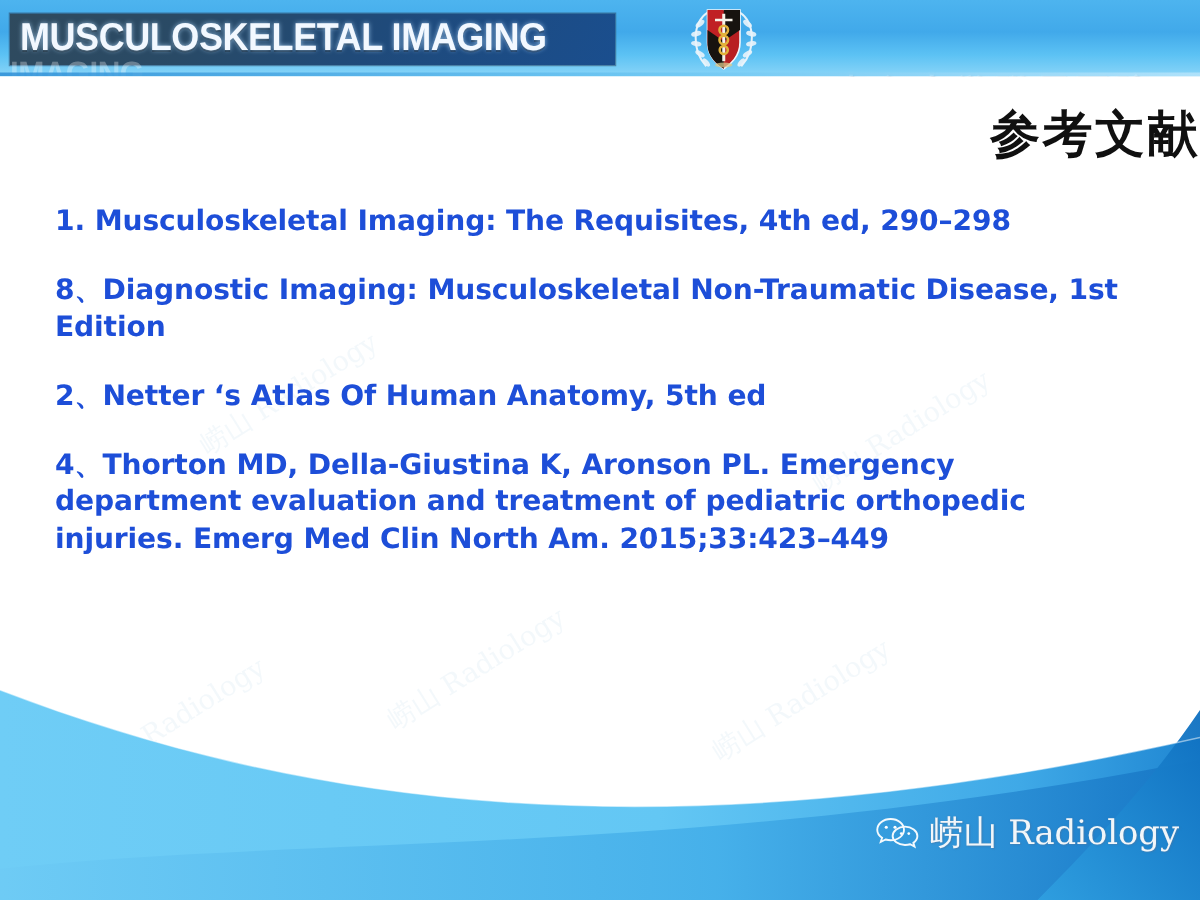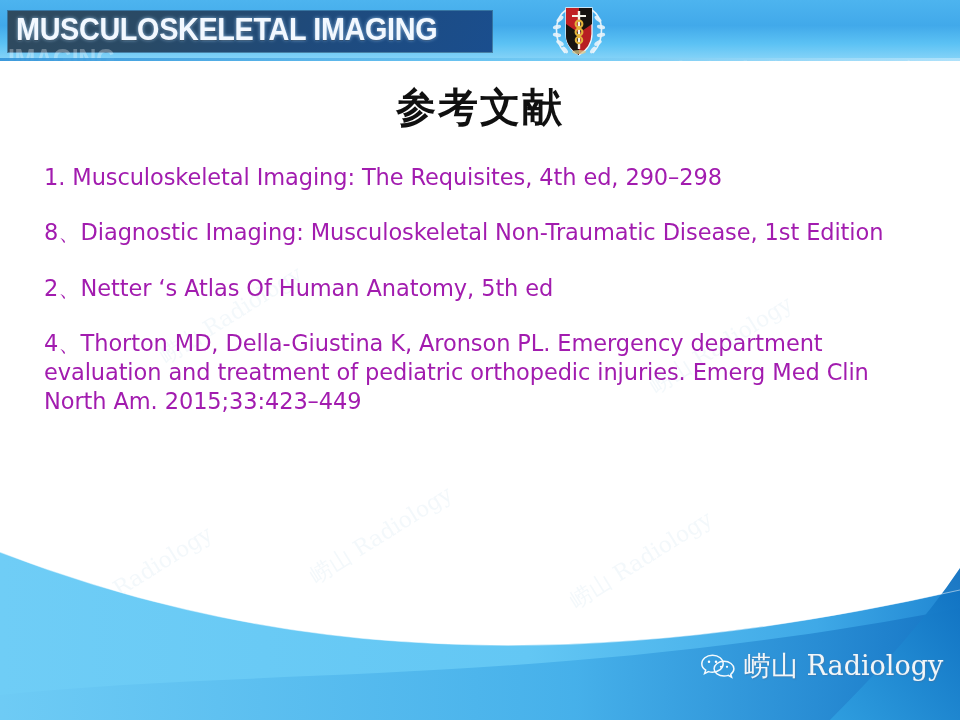--- a/index.html
+++ b/index.html
@@ -101,39 +101,39 @@
     text-shadow: 1px 1px 2px rgba(20,60,110,.65), 0 0 3px rgba(255,255,255,.5);
     margin-top: 43px;
   }
 
   
   .slide-title {
     position: absolute;
     left: 0;
     top: 80px;
     width: 960px;
-    text-align: center;
+    text-align: right;
     font-family: "DejaVu Sans", "Liberation Sans", sans-serif;
     font-size: 40px;
     font-weight: 700;
     color: #101010;
     letter-spacing: 2px;
   }
 
   .refs {
     position: absolute;
     left: 44px;
     top: 163px;
     width: 872px;
   }
   .ref-item {
     font-family: "DejaVu Sans", "Liberation Sans", sans-serif;
     font-size: 22.5px;
-    font-weight: 400;
-    color: #a21caf;
+    font-weight: 700;
+    color: #1d4ed8;
     line-height: 1.30;
     margin-bottom: 26px;
     letter-spacing: -0.1px;
   }
   .ref-item:last-child { margin-bottom: 0; }
 
   
   .wave {
     position: absolute;
     left: 0;

